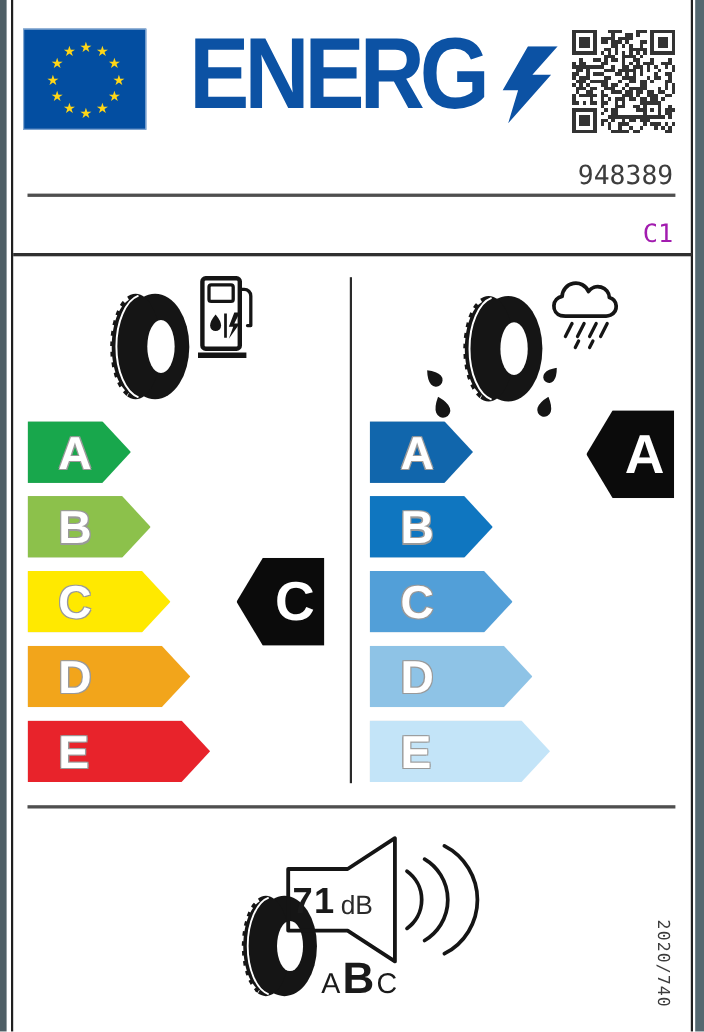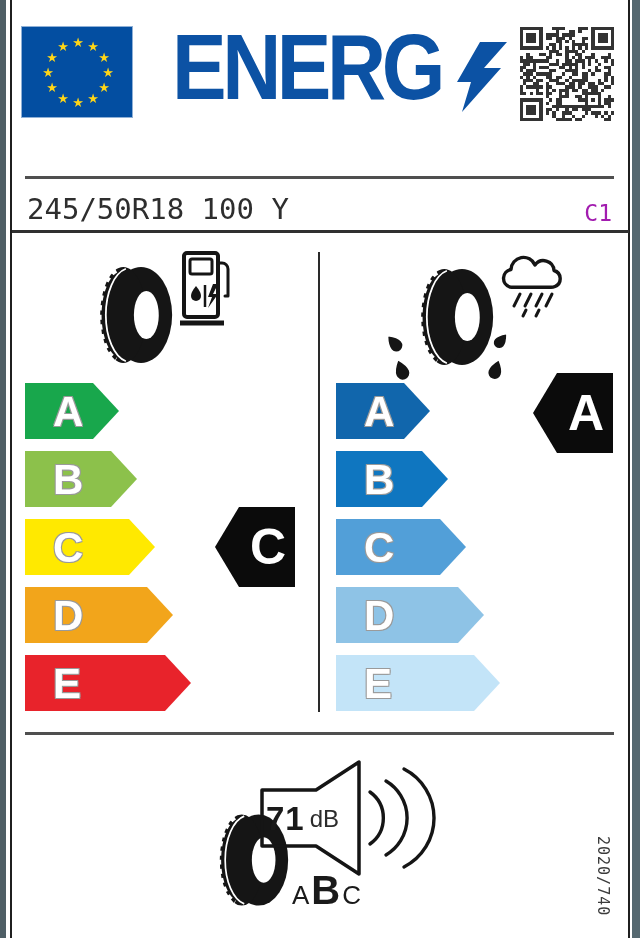--- a/index.html
+++ b/index.html
@@ -59,21 +59,21 @@
   .rating-letter{
     position:absolute;left:26px;top:0;width:54px;height:80px;line-height:81px;
     text-align:center;font-size:50px;font-weight:700;color:#fff;
   }
 
   
   .icon-stroke{stroke:#151515;fill:none;stroke-linecap:round;stroke-linejoin:round;}
 
   
   .rule-3{left:25px;top:732px;width:589px;height:3px;background:#4f4f4f;}
-  .db-value-wrap{left:266px;top:800px;display:flex;align-items:center;gap:5px;color:#1a1a1a;
+  .db-value-wrap{left:266px;top:800px;display:flex;align-items:flex-end;gap:5px;color:#1a1a1a;
     font-family:"Liberation Sans",sans-serif;}
   .db-num{font-size:33px;font-weight:700;letter-spacing:1px;}
   .db-unit{font-size:24px;font-weight:400;color:#2b2b2b;}
   .abc-wrap{left:292px;top:868px;display:flex;align-items:baseline;gap:2px;color:#1a1a1a;}
   .abc-a,.abc-c{font-size:26px;}
   .abc-b{font-size:40px;font-weight:700;}
   .reg-number{
     left:594px;top:836px;writing-mode:vertical-rl;
     font-family:"DejaVu Sans Mono",monospace;font-size:15px;color:#3c3c3c;letter-spacing:1px;
   }
@@ -458,22 +458,22 @@
       <rect x="23" y="1" width="5" height="5" fill="#fff"></rect>
       <rect x="24" y="2" width="3" height="3" fill="#333"></rect>
       <rect x="0" y="22" width="7" height="7" fill="#333"></rect>
       <rect x="1" y="23" width="5" height="5" fill="#fff"></rect>
       <rect x="2" y="24" width="3" height="3" fill="#333"></rect>
       <rect x="20" y="20" width="5" height="5" fill="#333"></rect>
       <rect x="21" y="21" width="3" height="3" fill="#fff"></rect>
       <rect x="22" y="22" width="1" height="1" fill="#333"></rect>
     </svg>
 
+  <div class="abs label-number">948389</div>
   <div class="abs rule-1"></div>
-  <div class="abs tyre-size">245/50R18 100 Y</div>
   <div class="abs tyre-class">C1</div>
   <div class="abs rule-2"></div>
 
   <div class="abs mid-divider"></div>
 
   <svg class="abs" style="left:93px;top:265px" width="80" height="100" viewBox="0 0 90 112">
       <use href="#tyre"></use>
     </svg>
   <svg class="abs" style="left:180px;top:250px" width="52" height="76" viewBox="0 0 52 76">
     <rect x="4" y="3" width="34" height="64" rx="3" class="icon-stroke" stroke-width="4" fill="#fff"></rect>

